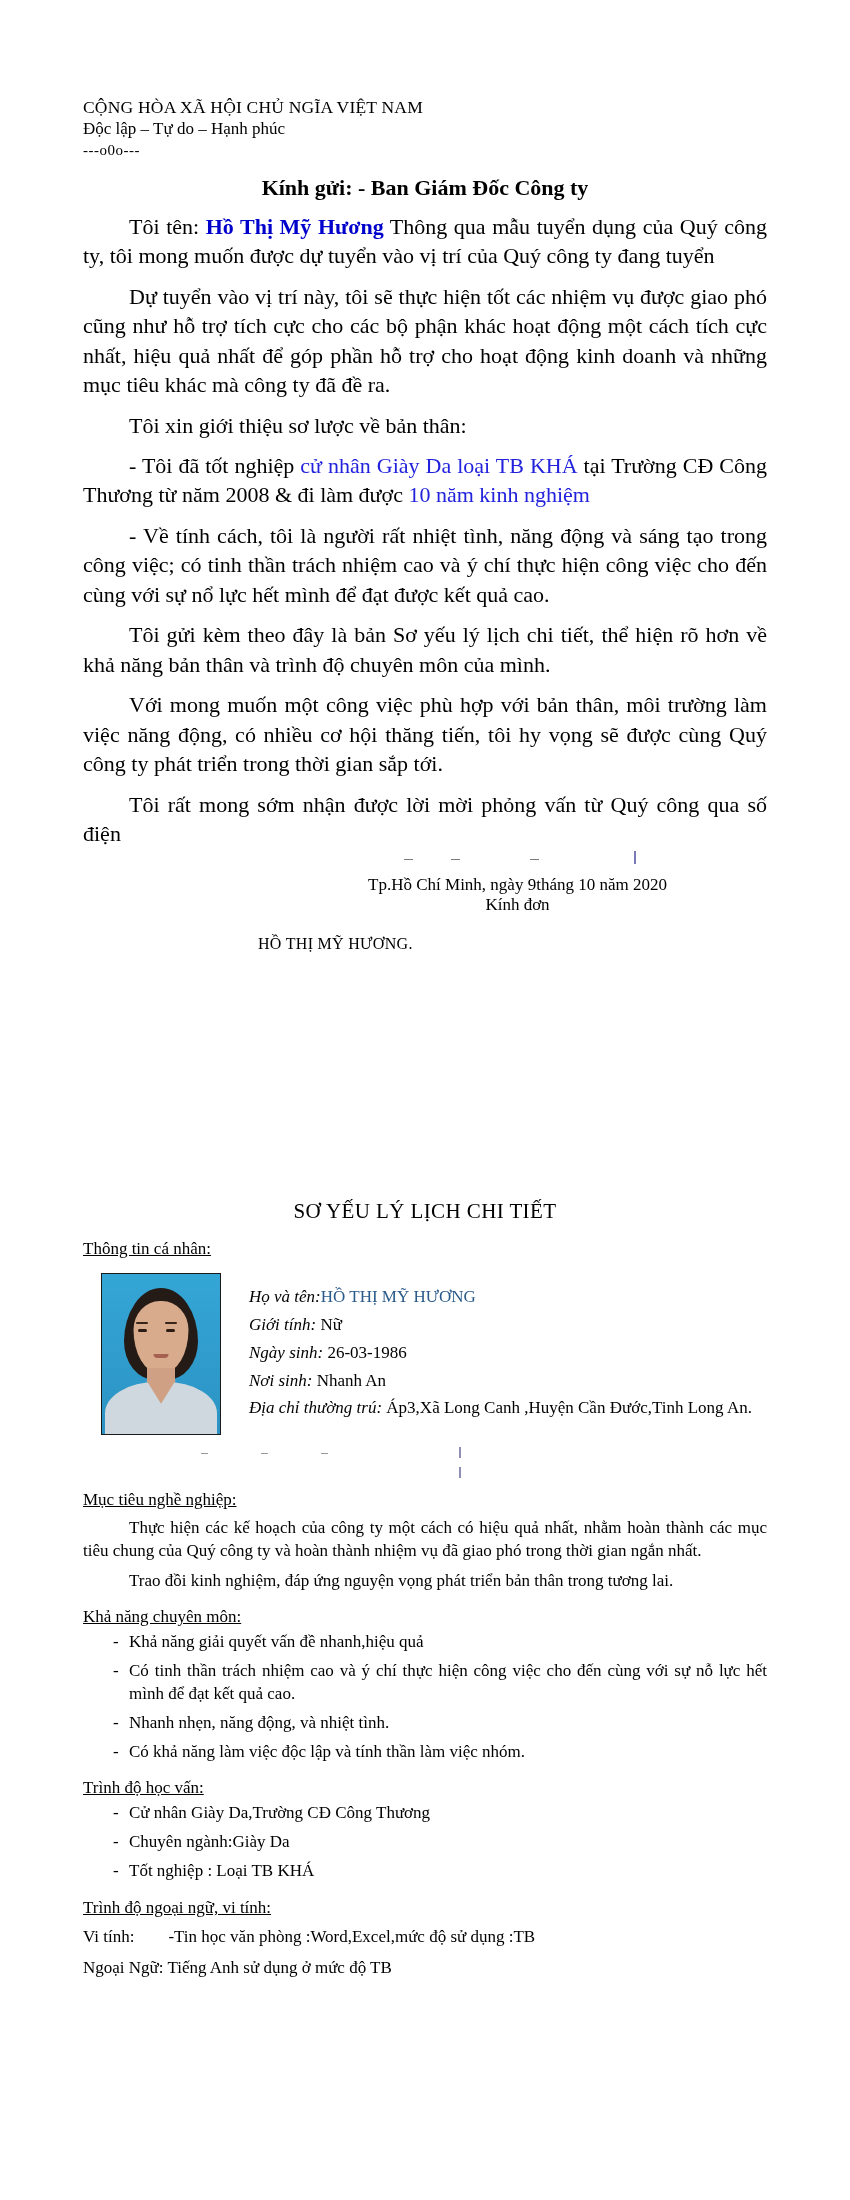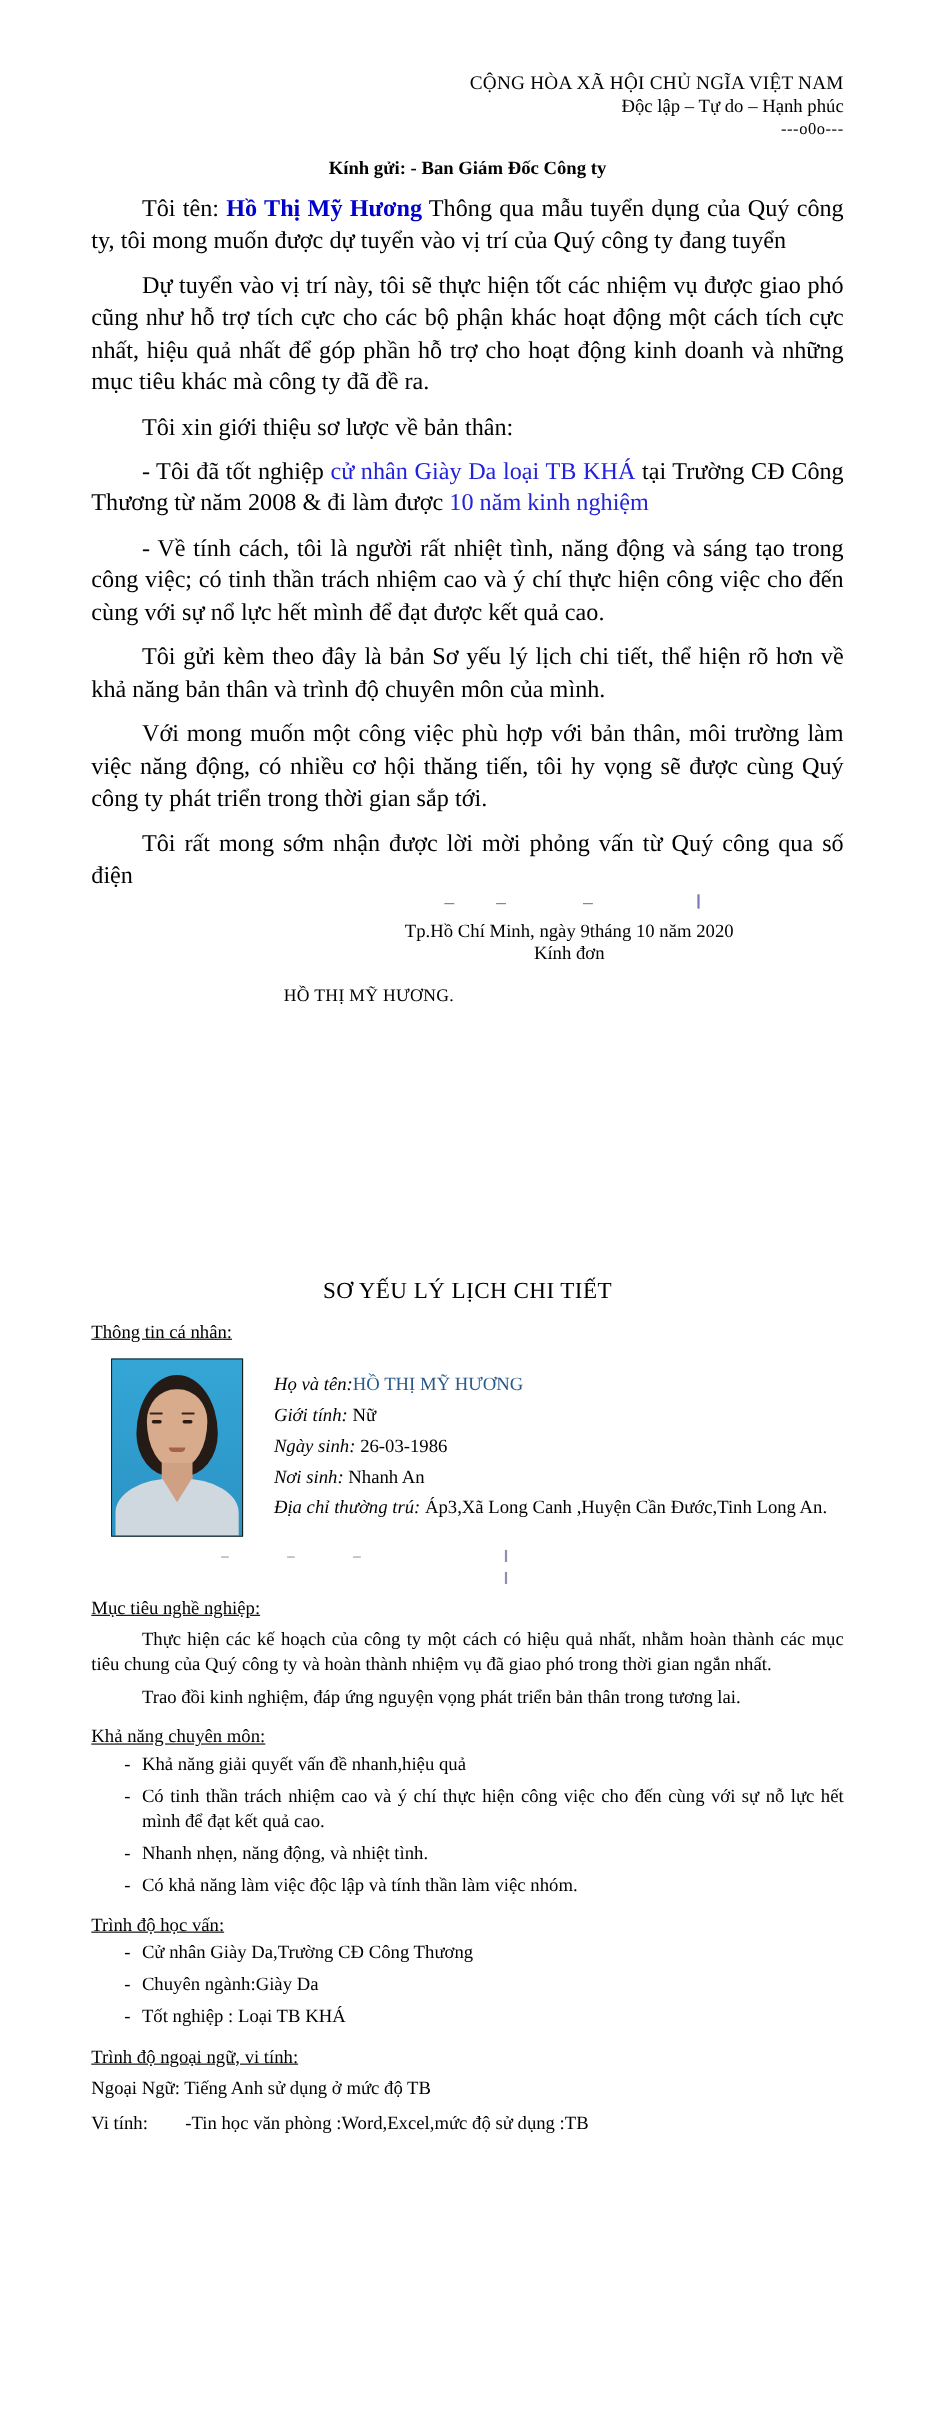--- a/index.html
+++ b/index.html
@@ -24,22 +24,22 @@
   }
   .content {
     position: absolute;
     left: 83px;
     top: 0;
     width: 684px;
   }
 
   
   .hdr-block {
-    text-align: right;
-    margin-top: 64px;
+    text-align: left;
+    margin-top: 96px;
   }
   .hdr-line1 {
     font-size: 17.5px;
     letter-spacing: 0.2px;
     line-height: 1.28;
   }
   .hdr-line2 {
     font-size: 17px;
     line-height: 1.3;
   }
@@ -50,21 +50,21 @@
   }
   .doc-title {
     text-align: center;
     font-size: 22px;
     font-weight: bold;
     margin-top: 17px;
     letter-spacing: 0.4px;
   }
   .kinh-gui {
     text-align: center;
-    font-size: 17px;
+    font-size: 22px;
     font-weight: bold;
     margin-top: 14px;
   }
   p.body {
     font-size: 22px;
     line-height: 1.34;
     text-align: justify;
     text-justify: inter-word;
     margin: 0;
     text-indent: 46px;
@@ -384,17 +384,17 @@
     </ul>
 
     <div class="sec-head">Trình độ học vấn:</div>
     <ul class="dashlist">
       <li>Cử nhân Giày Da,Trường CĐ Công Thương</li>
       <li>Chuyên ngành:Giày Da</li>
       <li>Tốt nghiệp : Loại TB KHÁ</li>
     </ul>
 
     <div class="sec-head">Trình độ ngoại ngữ, vi tính:</div>
+    <div class="plain-line"><span>Vi tính:</span><span class="gap"></span><span>-Tin học văn phòng :Word,Excel,mức độ sử dụng :TB</span></div>
     <div class="plain-line">Ngoại Ngữ: Tiếng Anh sử dụng ở mức độ TB</div>
-    <div class="plain-line"><span>Vi tính:</span><span class="gap"></span><span>-Tin học văn phòng :Word,Excel,mức độ sử dụng :TB</span></div>
 
   </div>
 </div>
 
 </body></html>

